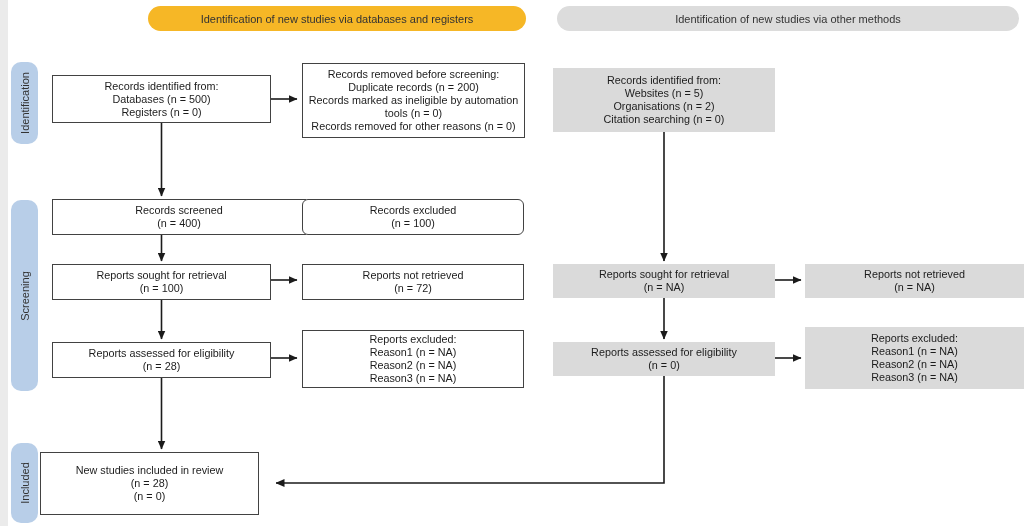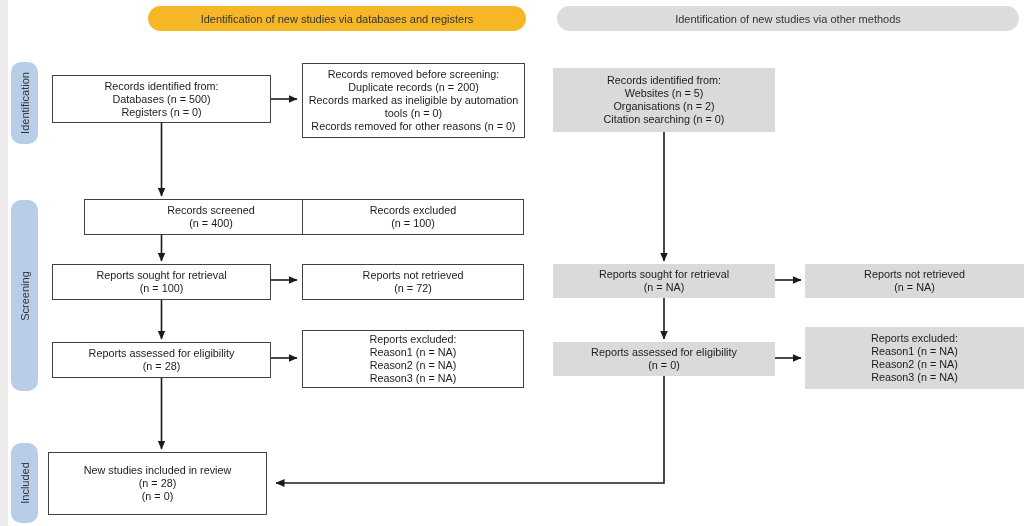--- a/index.html
+++ b/index.html
@@ -47,27 +47,27 @@
     text-align:center;
     font-size:10.8px; line-height:13px; color:#1c1c1c;
     padding:17px 3px;
   }
   .box.white { background:#ffffff; border:1.6px solid #424242; }
   .box.gray  { background:var(--box-gray,#dadada); }
   .box > div { width:100%; }
 
   #box-db-identified       { left:52px;  top:75px;  width:219px; height:48px; }
   #box-db-removed          { left:302px; top:63px;  width:223px; height:75px; }
-  #box-db-screened         { left:52px;  top:199px; width:254px; height:32px;margin-left:32px; }
-  #box-db-excluded         { left:302px; top:199px; width:222px; height:32px; }
+  #box-db-screened         { left:52px;  top:199px; width:254px; height:32px; }
+  #box-db-excluded         { left:302px; top:199px; width:222px; height:32px;border-radius:6px; }
   #box-db-sought           { left:52px;  top:264px; width:219px; height:32px; }
   #box-db-not-retrieved    { left:302px; top:264px; width:222px; height:32px; }
   #box-db-assessed         { left:52px;  top:342px; width:219px; height:32px; }
   #box-db-reports-excluded { left:302px; top:330px; width:222px; height:58px; }
-  #box-included            { left:48px;  top:452px; width:219px; height:63px; }
+  #box-included            { left:40px;  top:452px; width:219px; height:63px; }
 
   #box-other-identified       { left:553px; top:68px;  width:222px; height:64px; }
   #box-other-sought           { left:553px; top:264px; width:222px; height:32px; }
   #box-other-not-retrieved    { left:805px; top:264px; width:219px; height:32px; }
   #box-other-assessed         { left:553px; top:342px; width:222px; height:32px; }
   #box-other-reports-excluded { left:805px; top:327px; width:219px; height:62px; }
 
   
   #arrows {
     position:absolute; left:0; top:0; width:1024px; height:526px;

